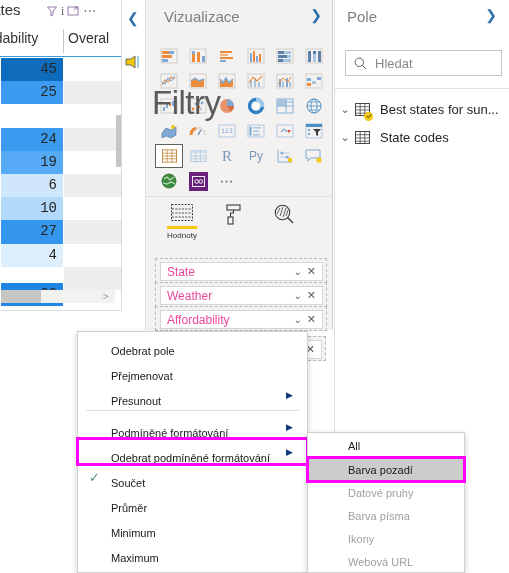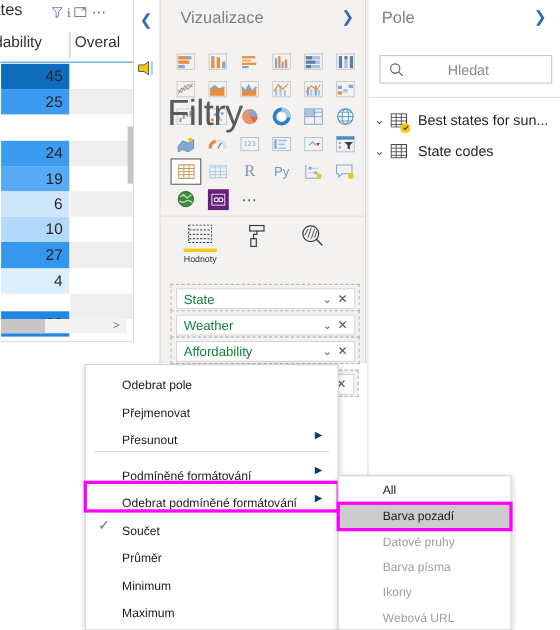--- a/index.html
+++ b/index.html
@@ -67,20 +67,21 @@
   }
 
   .tbl-rows {
     position: absolute; left: 0; top: 58px;
     width: 122px;
   }
   .trow {
     position: relative;
     height: 23.2px;
     width: 100px;
+    font-family: Liberation Mono, monospace;
   }
   .cell-a {
     position: absolute; left: 1px; top: 0;
     width: 62px; height: 23.2px;
     text-align: right;
     padding-right: 6px;
     font-size: 14px; color: #252423;
     line-height: 23.2px;
   }
   .cell-b {
@@ -232,21 +233,21 @@
     background: #f3f2f1;
   }
   .well-chip {
     position: absolute; left: 4px; top: 3px;
     width: 163px; height: 19px;
     background: #ffffff;
     border: 1px solid #d8d6d4;
     display: flex; align-items: center;
   }
   .well-name {
-    font-size: 12px; color: #15803d;
+    font-size: 12px; color: #ec4899;
     margin-left: 6px; white-space: nowrap;
     flex: 1;
   }
   .well-caret {
     font-size: 10px; color: #605e5c; margin-right: 5px;
     font-family: "Liberation Serif", serif;
   }
   .well-x {
     font-size: 11px; color: #605e5c; margin-right: 6px;
   }
@@ -265,21 +266,21 @@
   .f-expand {
     position: absolute; right: 12px; top: 7px;
     font-size: 14px; color: #2f6fad;
     font-family: "Liberation Serif", serif;
   }
   .f-search {
     position: absolute; left: 10px; top: 50px;
     width: 157px; height: 26px;
     background: #ffffff;
     border: 1px solid #c8c6c4;
-    display: flex; align-items: center; gap: 32px;
+    display: flex; align-items: center;
   }
   .f-search-ico { margin-left: 8px; display: flex; }
   .f-search-ph {
     font-size: 13px; color: #8a8886; margin-left: 8px;
   }
   .f-sep {
     position: absolute; left: 0; top: 88px;
     width: 175px; height: 1px; background: #e1dfdd;
   }
   .f-item {

